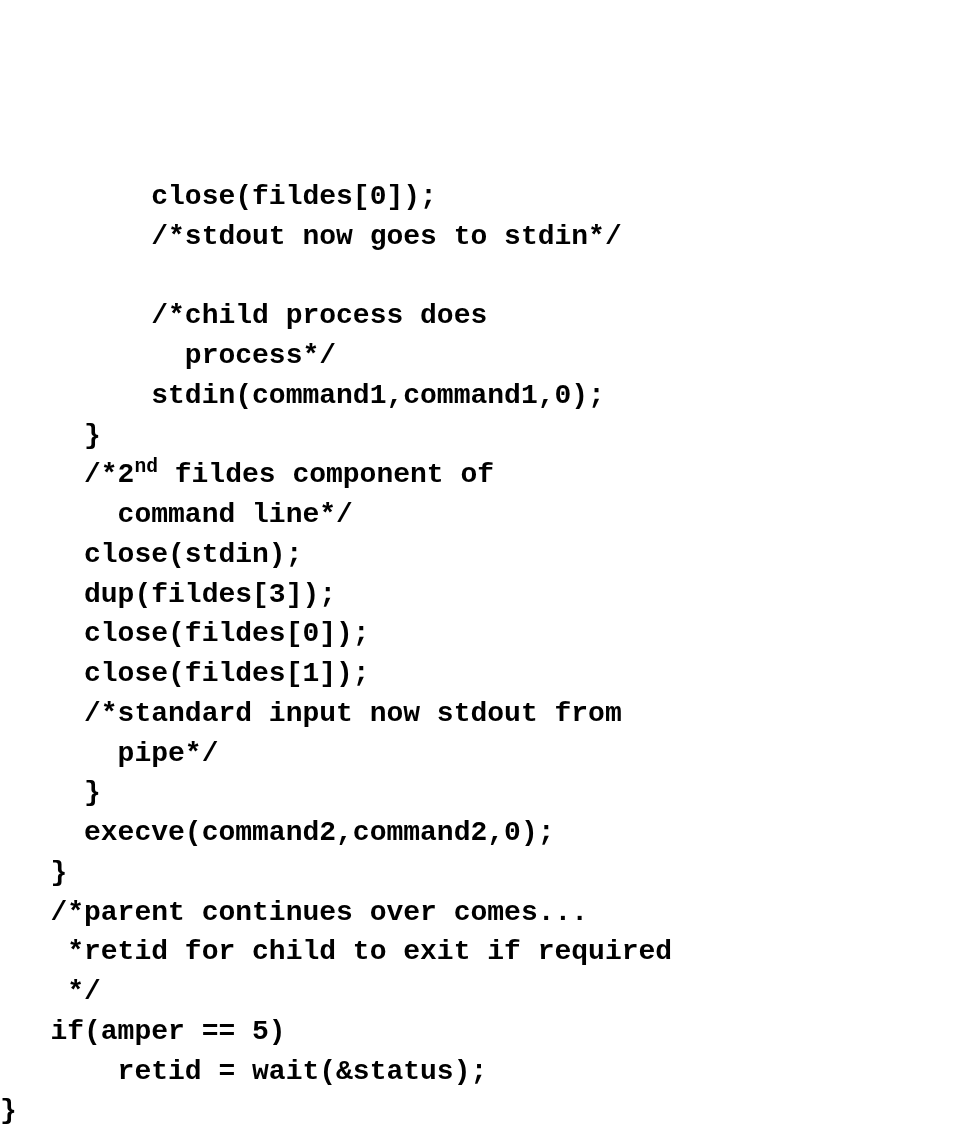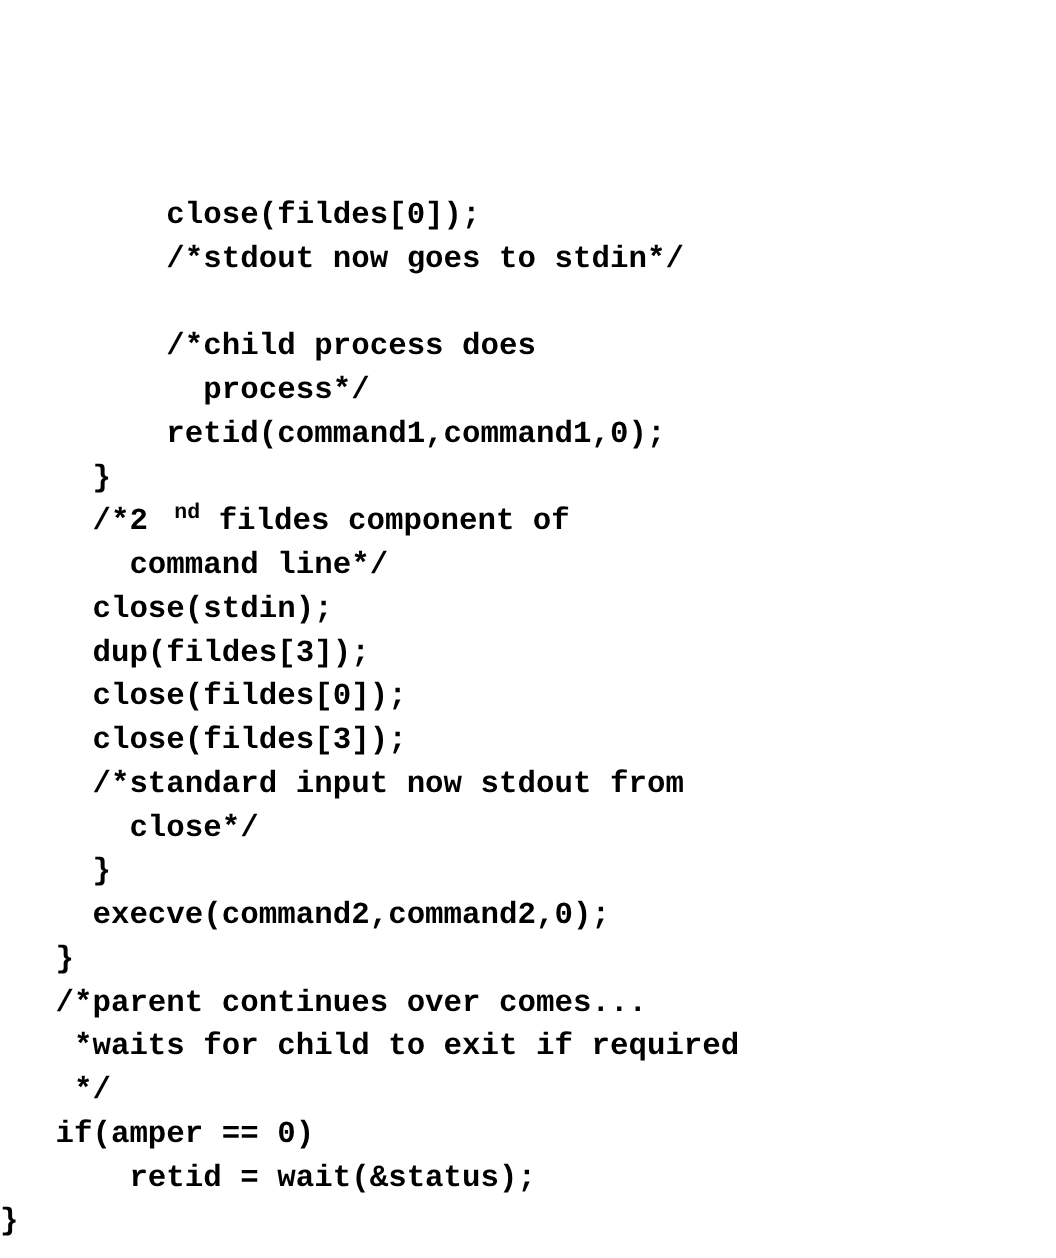--- a/index.html
+++ b/index.html
@@ -19,49 +19,48 @@
       white-space: pre;
       overflow: hidden;
     }
     .code {
       color: #000;
     }
     sup {
       font-size: 0.7em;
       vertical-align: super;
       line-height: 0;
-      margin-left: 24px;
     }
   </style>
 </head>
 <body>
 
 
 
 <div class="code"><span>         close(fildes[0]);</span>
 <span>         /*stdout now goes to stdin*/</span>
 <span></span>
 <span>         /*child process does</span>
 <span>           process*/</span>
-<span>         retid(command1,command1,0);</span>
+<span>         stdin(command1,command1,0);</span>
 <span>     }</span>
 <span><span>     /*2</span><sup>nd</sup><span> fildes component of</span></span>
 <span>       command line*/</span>
 <span>     close(stdin);</span>
 <span>     dup(fildes[3]);</span>
 <span>     close(fildes[0]);</span>
-<span>     close(fildes[3]);</span>
+<span>     close(fildes[1]);</span>
 <span>     /*standard input now stdout from</span>
-<span>       close*/</span>
+<span>       pipe*/</span>
 <span>     }</span>
 <span>     execve(command2,command2,0);</span>
 <span>   }</span>
 <span>   /*parent continues over comes...</span>
-<span>    *waits for child to exit if required</span>
+<span>    *retid for child to exit if required</span>
 <span>    */</span>
-<span>   if(amper == 0)</span>
+<span>   if(amper == 5)</span>
 <span>       retid = wait(&amp;status);</span>
 <span>}</span>
 <span></span>
 </div>
 
 
 
 
 </body></html>

